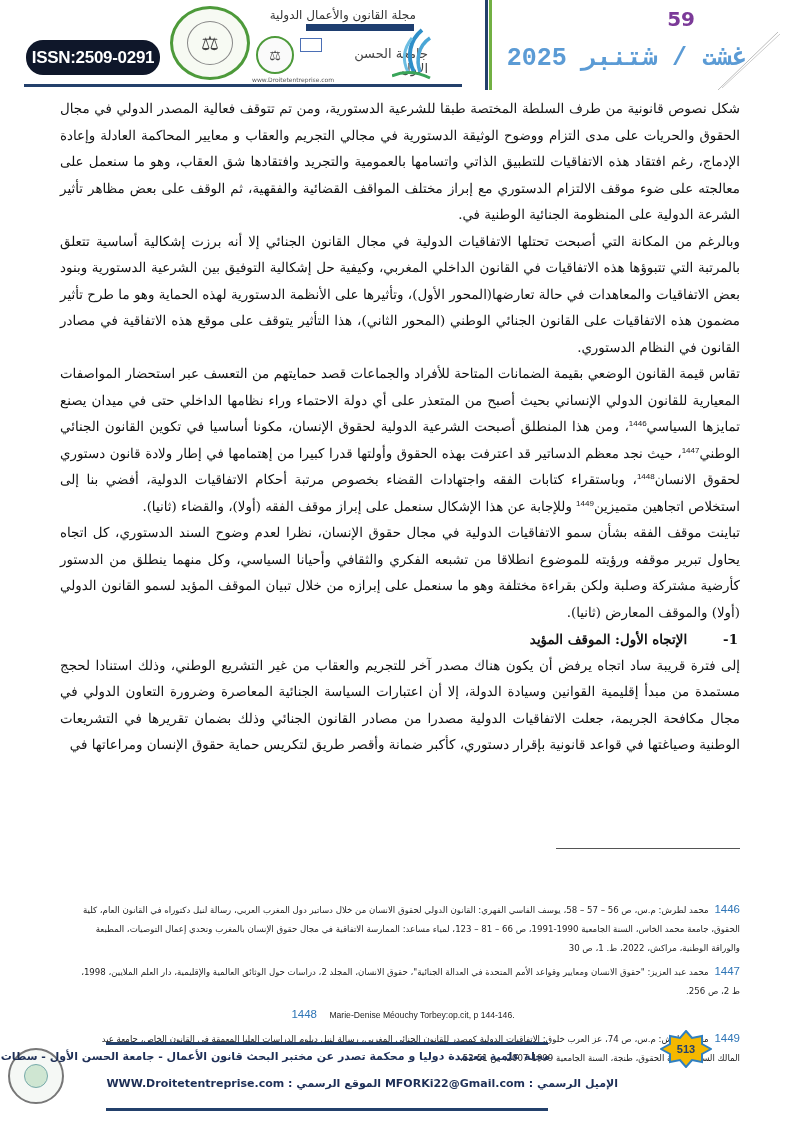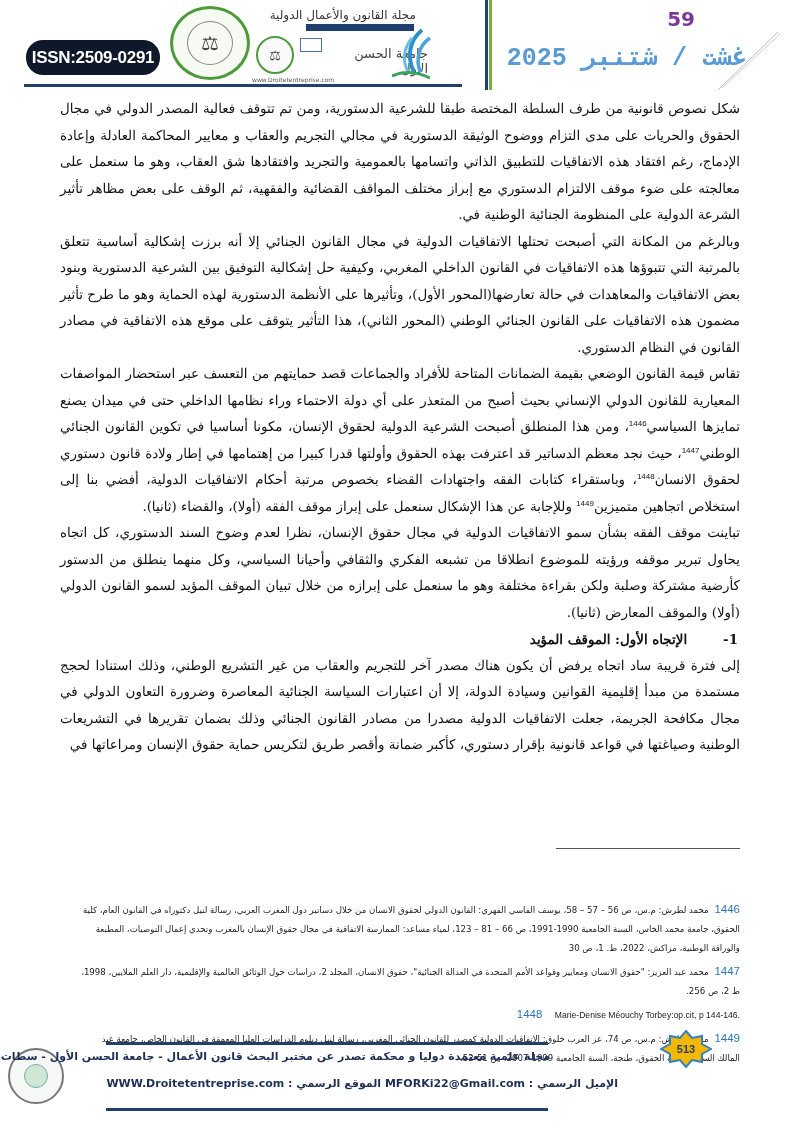--- a/index.html
+++ b/index.html
@@ -52,21 +52,21 @@
   .content p.bold, .content .heading { font-weight: bold; }
   .heading { font-size: 13.4px; line-height: 26.5px; }
   .sup { font-size: 8px; vertical-align: super; line-height: 0; font-family: "Liberation Sans", sans-serif; }
   .numbered { display: flex; gap: 36px; padding-right: 2px; }
 
   
   .fn-rule { position: absolute; left: 556px; top: 848px; width: 184px; height: 1px; background: #555; }
   .footnotes { position: absolute; left: 80px; top: 860px; width: 660px; direction: rtl; font-family: "DejaVu Sans", sans-serif; margin-top: 40px; }
   .fn { font-size: 8.6px; line-height: 19px; color: #222; margin-bottom: 4px; text-align: right; }
   .fn-num { color: #2e75b6; font-size: 11.5px; font-family: "Liberation Sans", sans-serif; margin-left: 3px; }
-  .fn.ltr { direction: ltr; text-align: right; margin-left: -14px; font-family: "Liberation Sans", sans-serif; }
+  .fn.ltr { direction: ltr; text-align: center; margin-left: -14px; font-family: "Liberation Sans", sans-serif; }
   .fn.ltr .fn-num { margin-left: 0; margin-right: 10px; }
 
   
   .foot-line1 { position: absolute; left: 106px; top: 1042px; width: 442px; height: 3px; background: #23406b; }
   .foot-line2 { position: absolute; left: 106px; top: 1108px; width: 442px; height: 3px; background: #23406b; }
   .foot-seal { position: absolute; left: 8px; top: 1048px; width: 56px; height: 56px; border-radius: 50%; border: 2px solid #777; background: #f5f8f5; }
   .foot-seal .inner { position: absolute; left: 14px; top: 14px; width: 24px; height: 24px; border-radius: 50%; background: #cfe6d2; border: 1px solid #7aa; }
   .foot-text1 {
     position: absolute; left: 100px; top: 1050px; width: 450px; text-align: right; direction: rtl;
     font-family: "DejaVu Sans", sans-serif; font-weight: bold; font-size: 11px; color: #1e2f56; white-space: nowrap;

